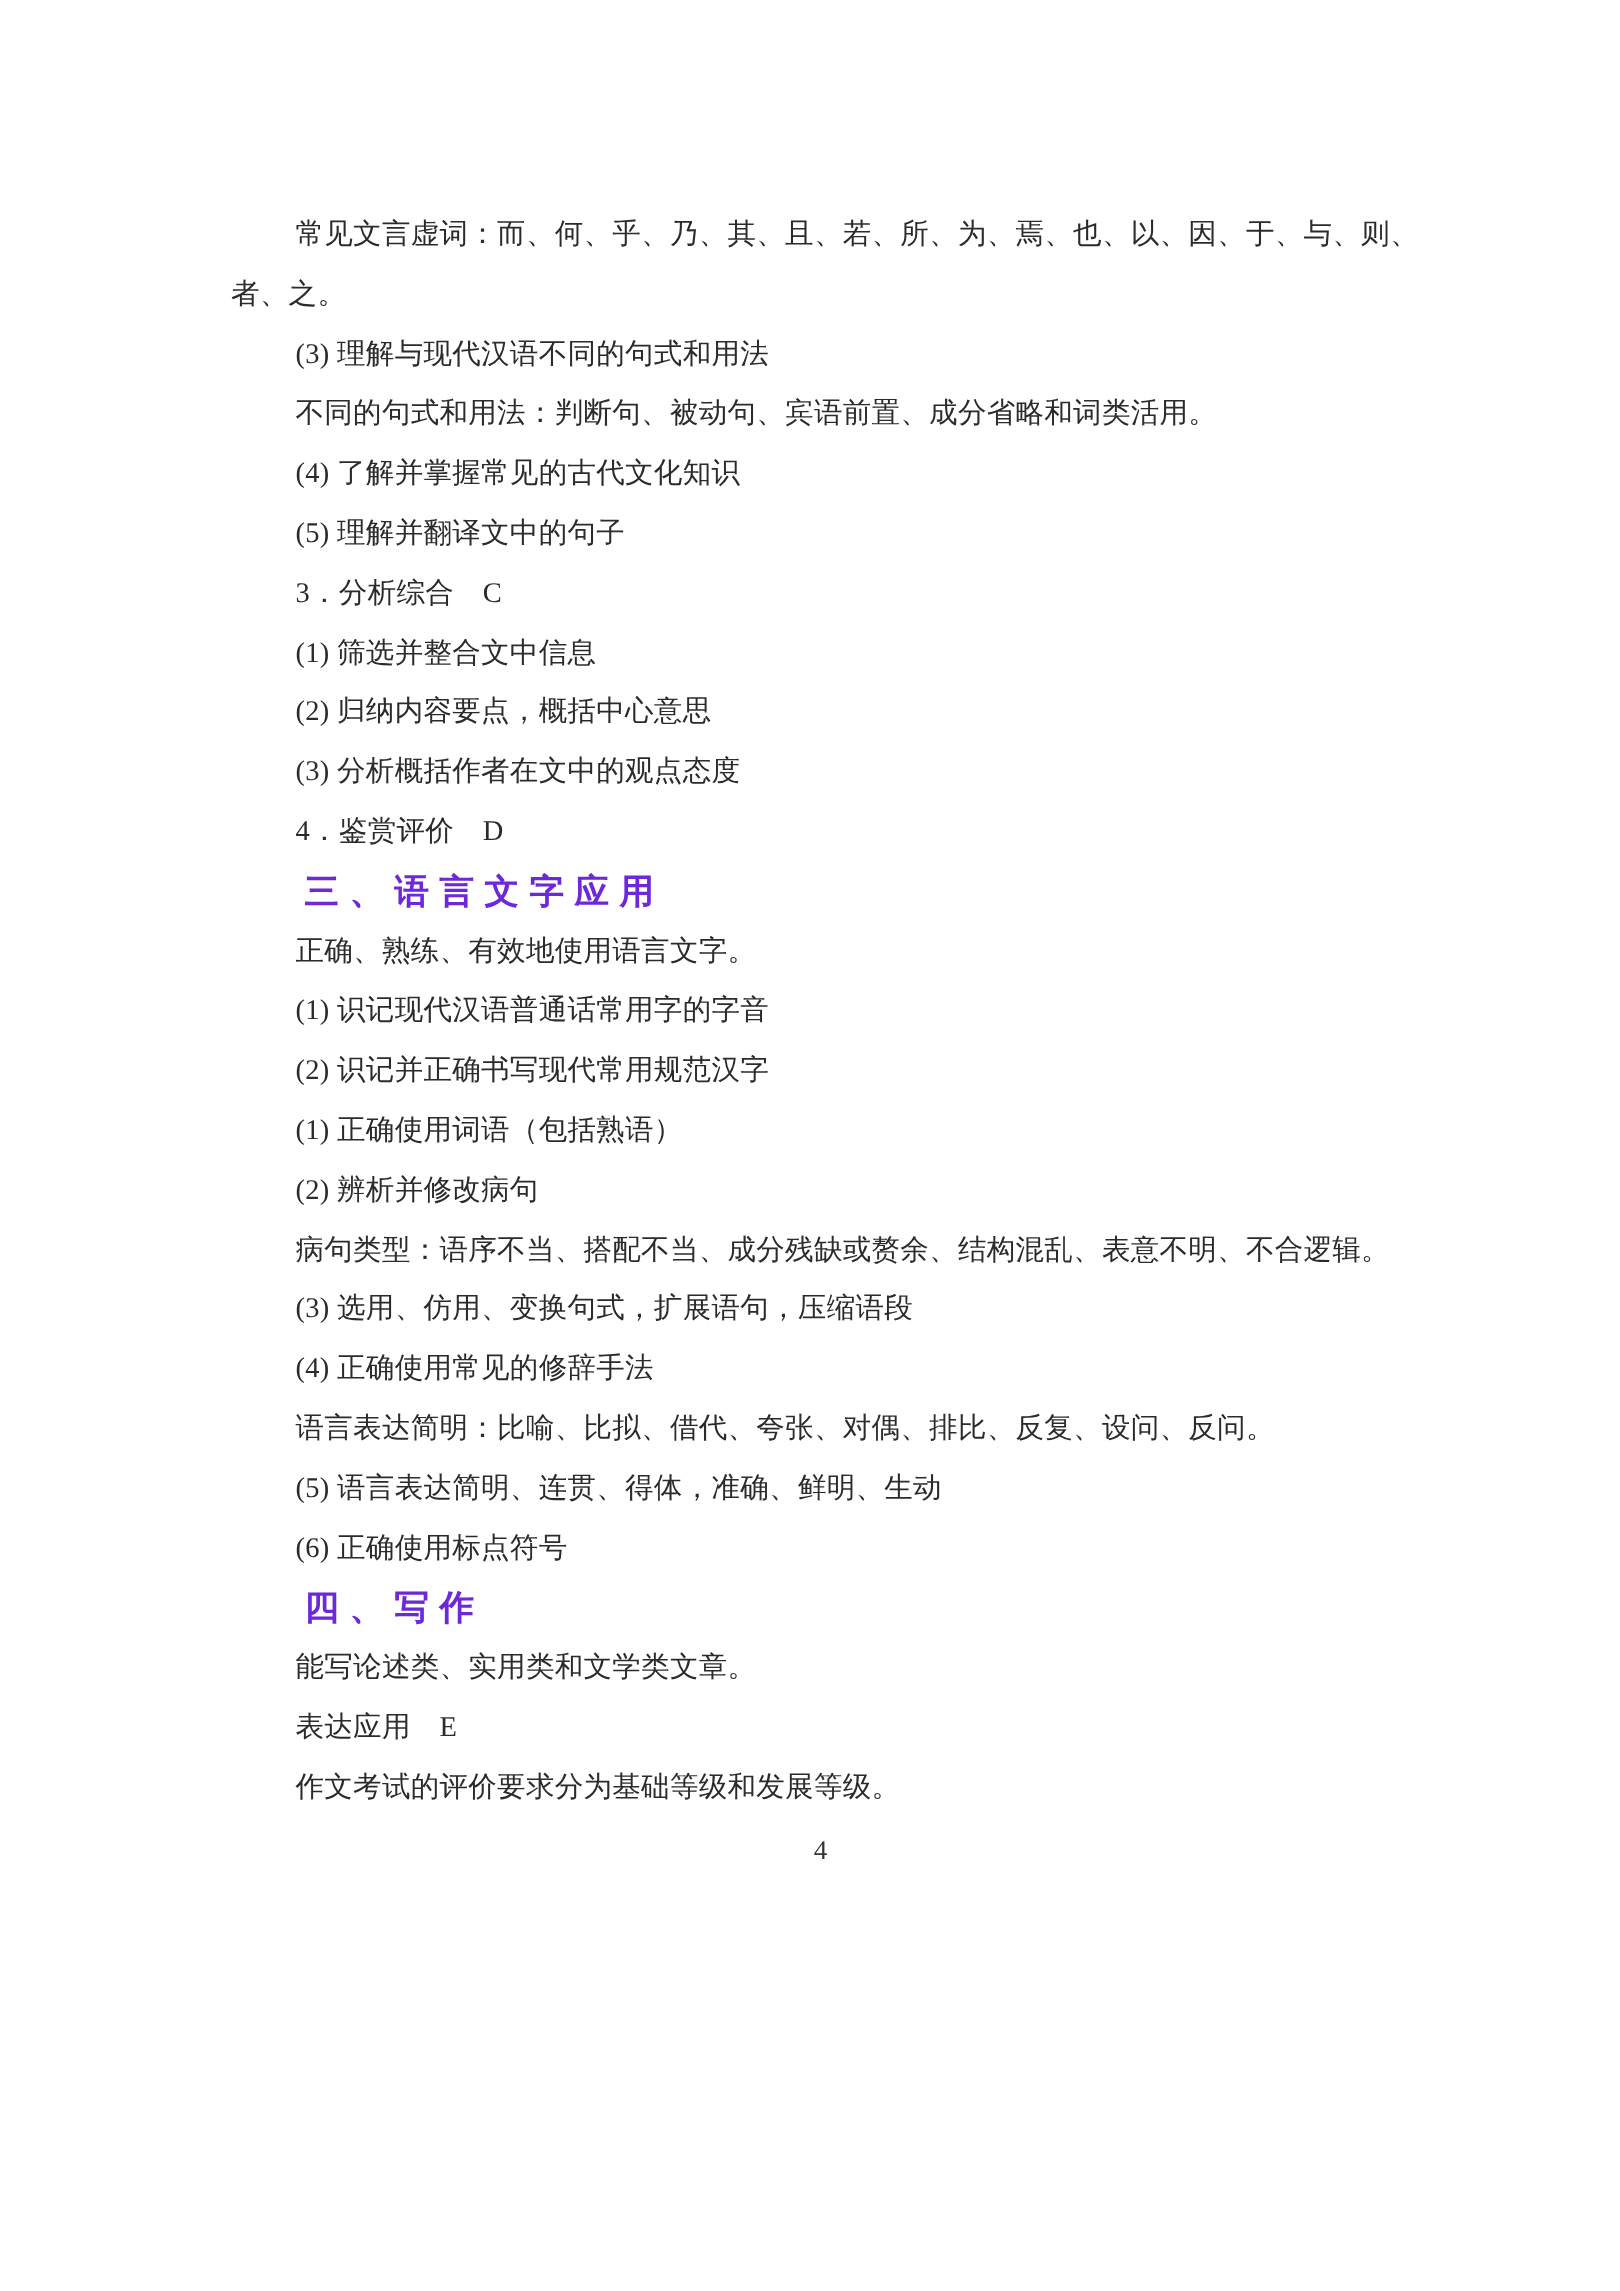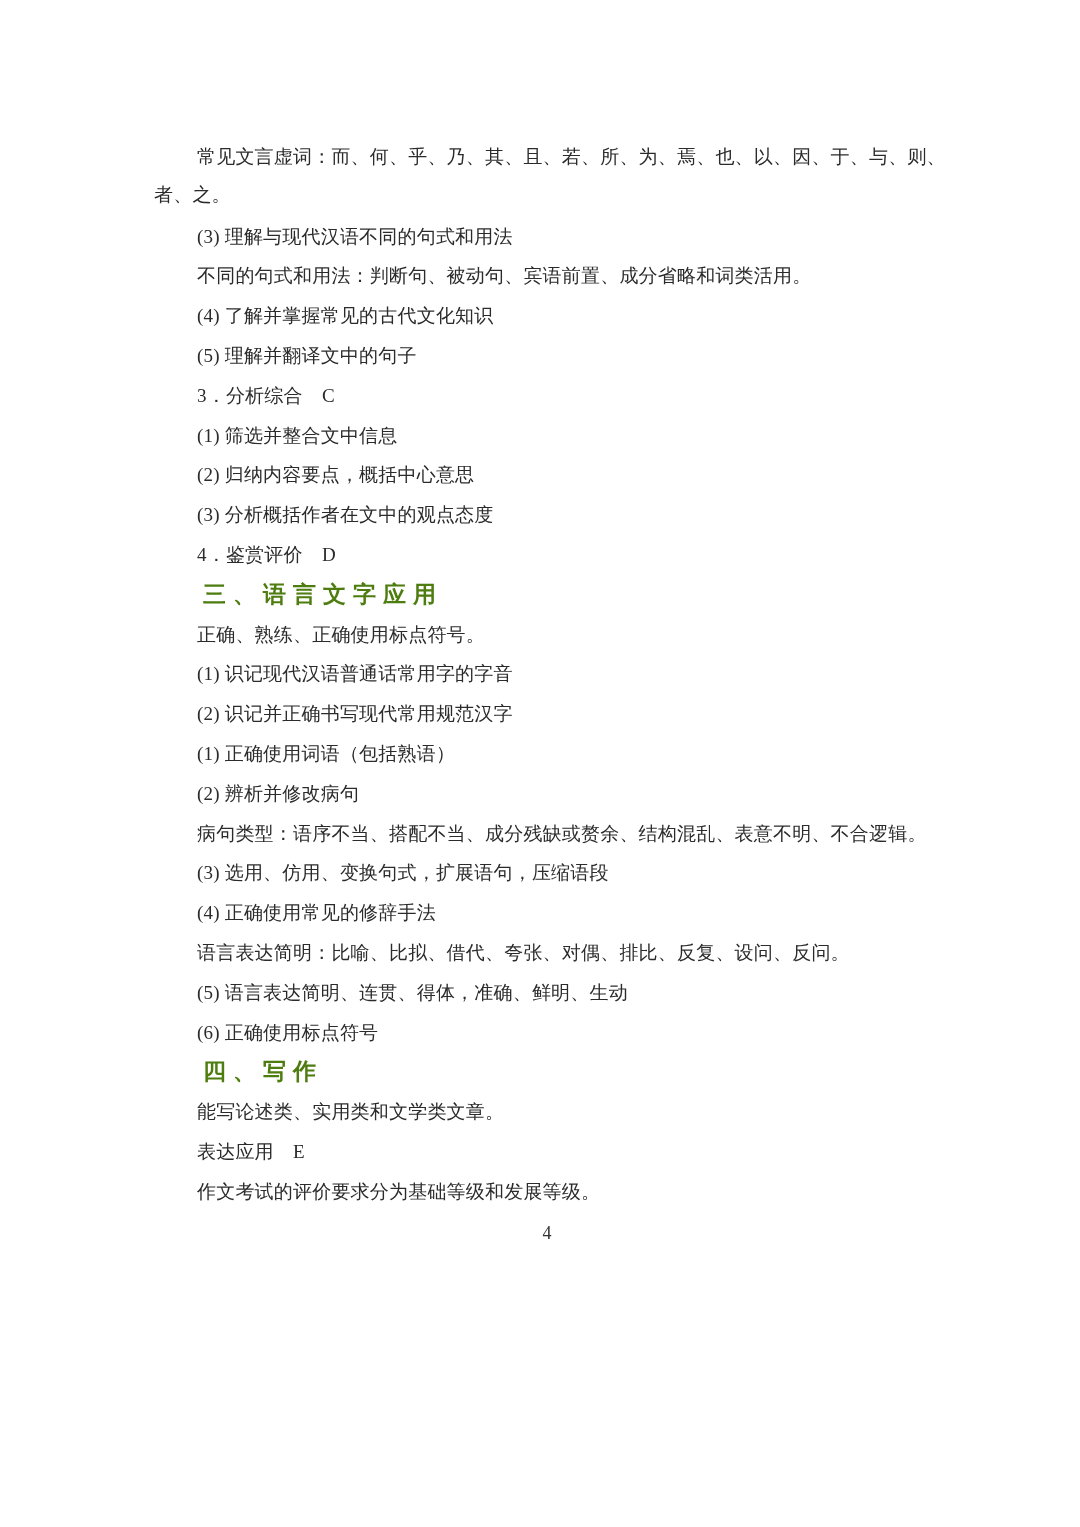--- a/index.html
+++ b/index.html
@@ -27,29 +27,28 @@
     line-height: 39.8px;
     height: 39.8px;
     white-space: nowrap;
     letter-spacing: 0.2px;
   }
   .line.indent {
     padding-left: 45px;
   }
   .line.noindent {
     padding-left: 2px;
-    font-family: Liberation Mono, monospace;
   }
   .line.heading {
     font-family: "Liberation Sans", sans-serif;
     font-weight: bold;
     font-size: 23px;
     letter-spacing: 7px;
     padding-left: 51px;
-    color: #4d7c0f;
+    color: #6d28d9;
   }
   .pagenum {
     margin-top: 6px;
     width: 100%;
     text-align: center;
     font-size: 18px;
     line-height: 30px;
     color: #333333;
   }
 </style>
@@ -64,21 +63,21 @@
       <div class="line indent">(3) 理解与现代汉语不同的句式和用法</div>
       <div class="line indent">不同的句式和用法：判断句、被动句、宾语前置、成分省略和词类活用。</div>
       <div class="line indent">(4) 了解并掌握常见的古代文化知识</div>
       <div class="line indent">(5) 理解并翻译文中的句子</div>
       <div class="line indent">3．分析综合　C</div>
       <div class="line indent">(1) 筛选并整合文中信息</div>
       <div class="line indent">(2) 归纳内容要点，概括中心意思</div>
       <div class="line indent">(3) 分析概括作者在文中的观点态度</div>
       <div class="line indent">4．鉴赏评价　D</div>
       <div class="line heading">三、语言文字应用</div>
-      <div class="line indent">正确、熟练、正确使用标点符号。</div>
+      <div class="line indent">正确、熟练、有效地使用语言文字。</div>
       <div class="line indent">(1) 识记现代汉语普通话常用字的字音</div>
       <div class="line indent">(2) 识记并正确书写现代常用规范汉字</div>
       <div class="line indent">(1) 正确使用词语（包括熟语）</div>
       <div class="line indent">(2) 辨析并修改病句</div>
       <div class="line indent">病句类型：语序不当、搭配不当、成分残缺或赘余、结构混乱、表意不明、不合逻辑。</div>
       <div class="line indent">(3) 选用、仿用、变换句式，扩展语句，压缩语段</div>
       <div class="line indent">(4) 正确使用常见的修辞手法</div>
       <div class="line indent">语言表达简明：比喻、比拟、借代、夸张、对偶、排比、反复、设问、反问。</div>
       <div class="line indent">(5) 语言表达简明、连贯、得体，准确、鲜明、生动</div>
       <div class="line indent">(6) 正确使用标点符号</div>

